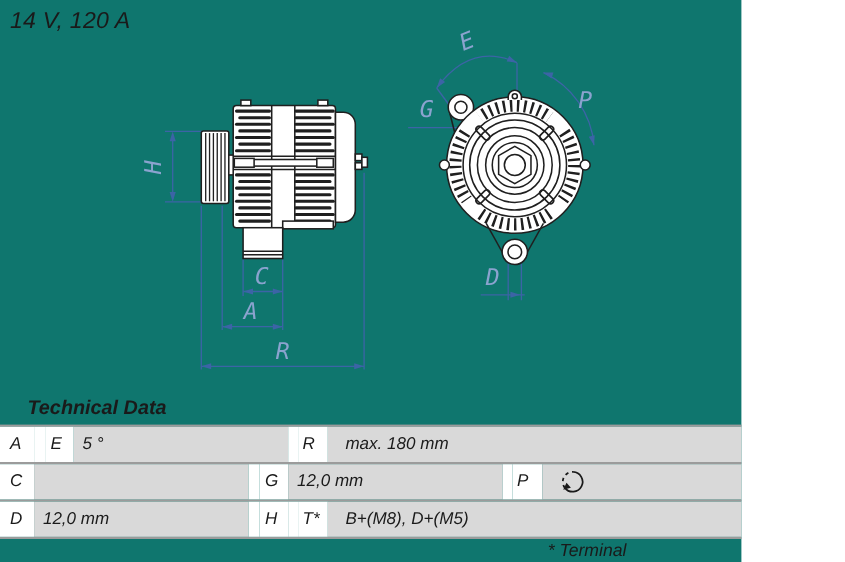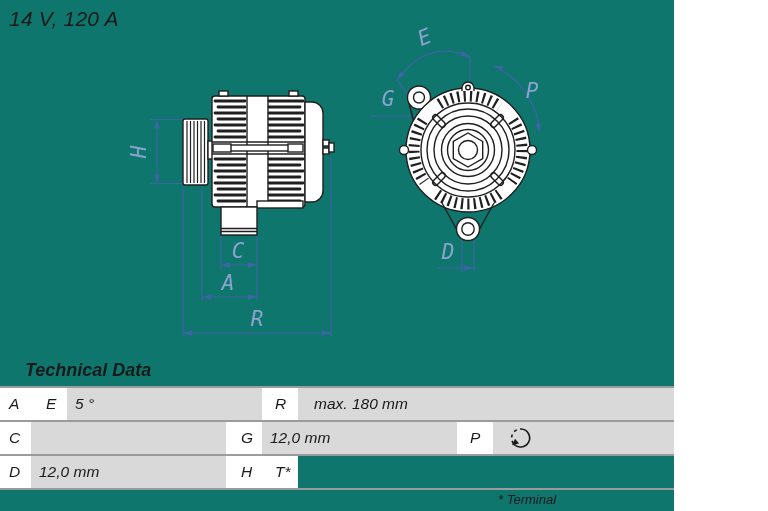--- a/index.html
+++ b/index.html
@@ -14,21 +14,21 @@
   .lc{display:flex;align-items:center;background:#fff;box-sizing:border-box;}
   .vc{display:flex;align-items:center;background:#d9d9d9;box-sizing:border-box;padding-left:8px;}
   .l1{width:31px;padding-left:9px;}
   .v1{width:195px;}
   .g1{width:10px;background:#fff;}
   .l2{width:26px;padding-left:5px;}
   .v2{width:195px;}
   .g2{width:9px;background:#fff;}
   .l3{width:27px;padding-left:4px;}
   .v3{flex:1;padding-left:16px;}
-  .footnote{position:absolute;left:498px;top:492px;font-size:13px;text-align:right;}
+  .footnote{position:absolute;left:498px;top:492px;font-size:16px;text-align:right;}
   .dimtxt{font-family:"DejaVu Sans Mono",monospace;fill:#8ba3cf;}
 </style>
 </head>
 <body>
 
 <div class="page">
 
   <div class="title">14 V, 120 A</div>
 
   <svg class="drawing" viewBox="0 0 768 356">
@@ -232,19 +232,20 @@
       </div>
     </div>
     <div class="hr"></div>
     <div class="trow">
       <div class="lc l1">D</div>
       <div class="vc v1">12,0 mm</div>
       <div class="g1"></div>
       <div class="lc l2">H</div>
       <div class="g2"></div>
       <div class="lc l3">T*</div>
+      <div class="vc v3">B+(M8), D+(M5)</div>
     </div>
     <div class="hr"></div>
   </div>
 
   <div class="footnote">* Terminal</div>
 
 </div>
 
 </body></html>

